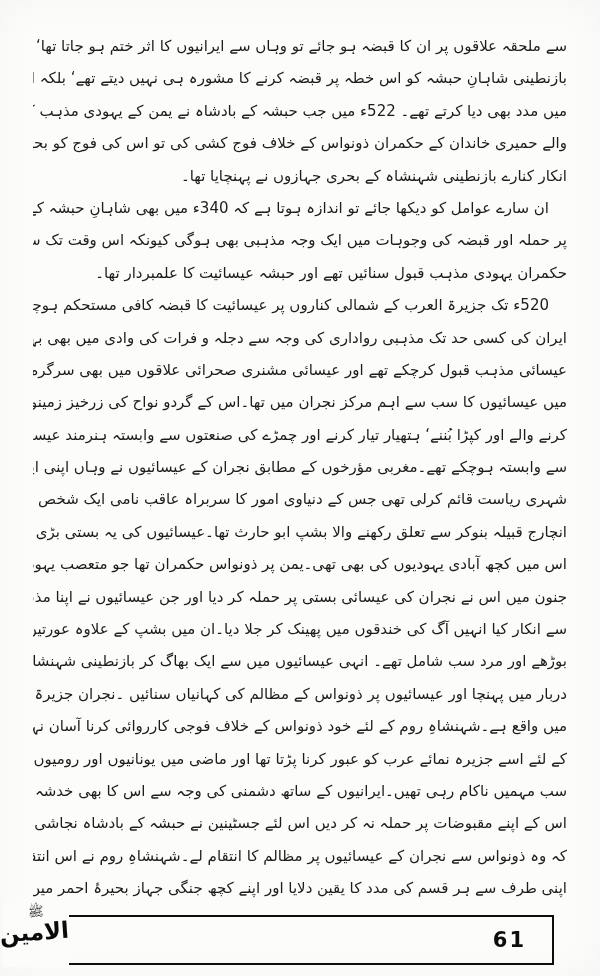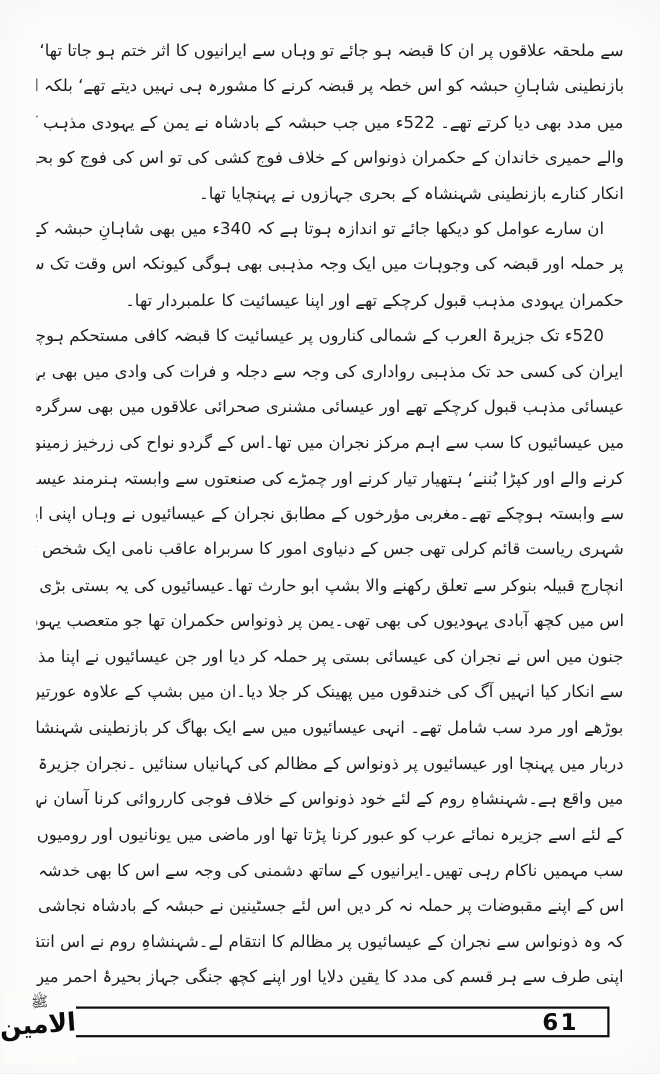--- a/index.html
+++ b/index.html
@@ -41,21 +41,21 @@
   }
   .line.indent {
     padding-right: 18px;
   }
   
   .footer-box {
     position: absolute;
     left: 50px;
     right: 46px;
     top: 915px;
-    height: 28px;
+    height: 50px;
     border: 2.5px solid #0d0d0d;
     background: transparent;
     box-sizing: border-box;
   }
   .page-num {
     position: absolute;
     right: 26px;
     top: 50%;
     transform: translateY(-50%);
     font-weight: bold;
@@ -100,21 +100,21 @@
 <div class="page">
 
   <div class="text-block" id="text-block">
       <div class="line">سے ملحقہ علاقوں پر ان کا قبضہ ہو جائے تو وہاں سے ایرانیوں کا اثر ختم ہو جاتا تھا‘ اسی لئے</div>
       <div class="line">بازنطینی شاہانِ حبشہ کو اس خطہ پر قبضہ کرنے کا مشورہ ہی نہیں دیتے تھے‘ بلکہ ایسی کوششوں</div>
       <div class="line">میں مدد بھی دیا کرتے تھے۔ 522ء میں جب حبشہ کے بادشاہ نے یمن کے یہودی مذہب کے ماننے</div>
       <div class="line">والے حمیری خاندان کے حکمران ذونواس کے خلاف فوج کشی کی تو اس کی فوج کو بحیرہ احمر کے</div>
       <div class="line short">انکار کنارے بازنطینی شہنشاہ کے بحری جہازوں نے پہنچایا تھا۔</div>
       <div class="line indent">ان سارے عوامل کو دیکھا جائے تو اندازہ ہوتا ہے کہ 340ء میں بھی شاہانِ حبشہ کے یمن</div>
       <div class="line">پر حملہ اور قبضہ کی وجوہات میں ایک وجہ مذہبی بھی ہوگی کیونکہ اس وقت تک سبا کے حمیری</div>
-      <div class="line short">حکمران یہودی مذہب قبول کرچکے تھے اور اپنا عیسائیت کا علمبردار تھا۔</div>
+      <div class="line short">حکمران یہودی مذہب قبول سنائیں تھے اور حبشہ عیسائیت کا علمبردار تھا۔</div>
       <div class="line indent">520ء تک جزیرۃ العرب کے شمالی کناروں پر عیسائیت کا قبضہ کافی مستحکم ہوچکا تھا۔شاہانِ</div>
       <div class="line">ایران کی کسی حد تک مذہبی رواداری کی وجہ سے دجلہ و فرات کی وادی میں بھی بہت سے عرب</div>
       <div class="line">عیسائی مذہب قبول کرچکے تھے اور عیسائی مشنری صحرائی علاقوں میں بھی سرگرم تھے۔ جنوبی عرب</div>
       <div class="line">میں عیسائیوں کا سب سے اہم مرکز نجران میں تھا۔اس کے گردو نواح کی زرخیز زمینوں پر کاشتکاری</div>
       <div class="line">کرنے والے اور کپڑا بُننے‘ ہتھیار تیار کرنے اور چمڑے کی صنعتوں سے وابستہ ہنرمند عیسائی مذہب</div>
       <div class="line">سے وابستہ ہوچکے تھے۔مغربی مؤرخوں کے مطابق نجران کے عیسائیوں نے وہاں اپنی ایک باقاعدہ</div>
       <div class="line">شہری ریاست قائم کرلی تھی جس کے دنیاوی امور کا سربراہ عاقب نامی ایک شخص تھا‘ مذہبی امور کا</div>
       <div class="line">انچارج قبیلہ بنوکر سے تعلق رکھنے والا بشپ ابو حارث تھا۔عیسائیوں کی یہ بستی بڑی خوشحال تھی۔</div>
       <div class="line">اس میں کچھ آبادی یہودیوں کی بھی تھی۔یمن پر ذونواس حکمران تھا جو متعصب یہودی تھا۔مذہبی</div>
       <div class="line">جنون میں اس نے نجران کی عیسائی بستی پر حملہ کر دیا اور جن عیسائیوں نے اپنا مذہب چھوڑنے</div>

